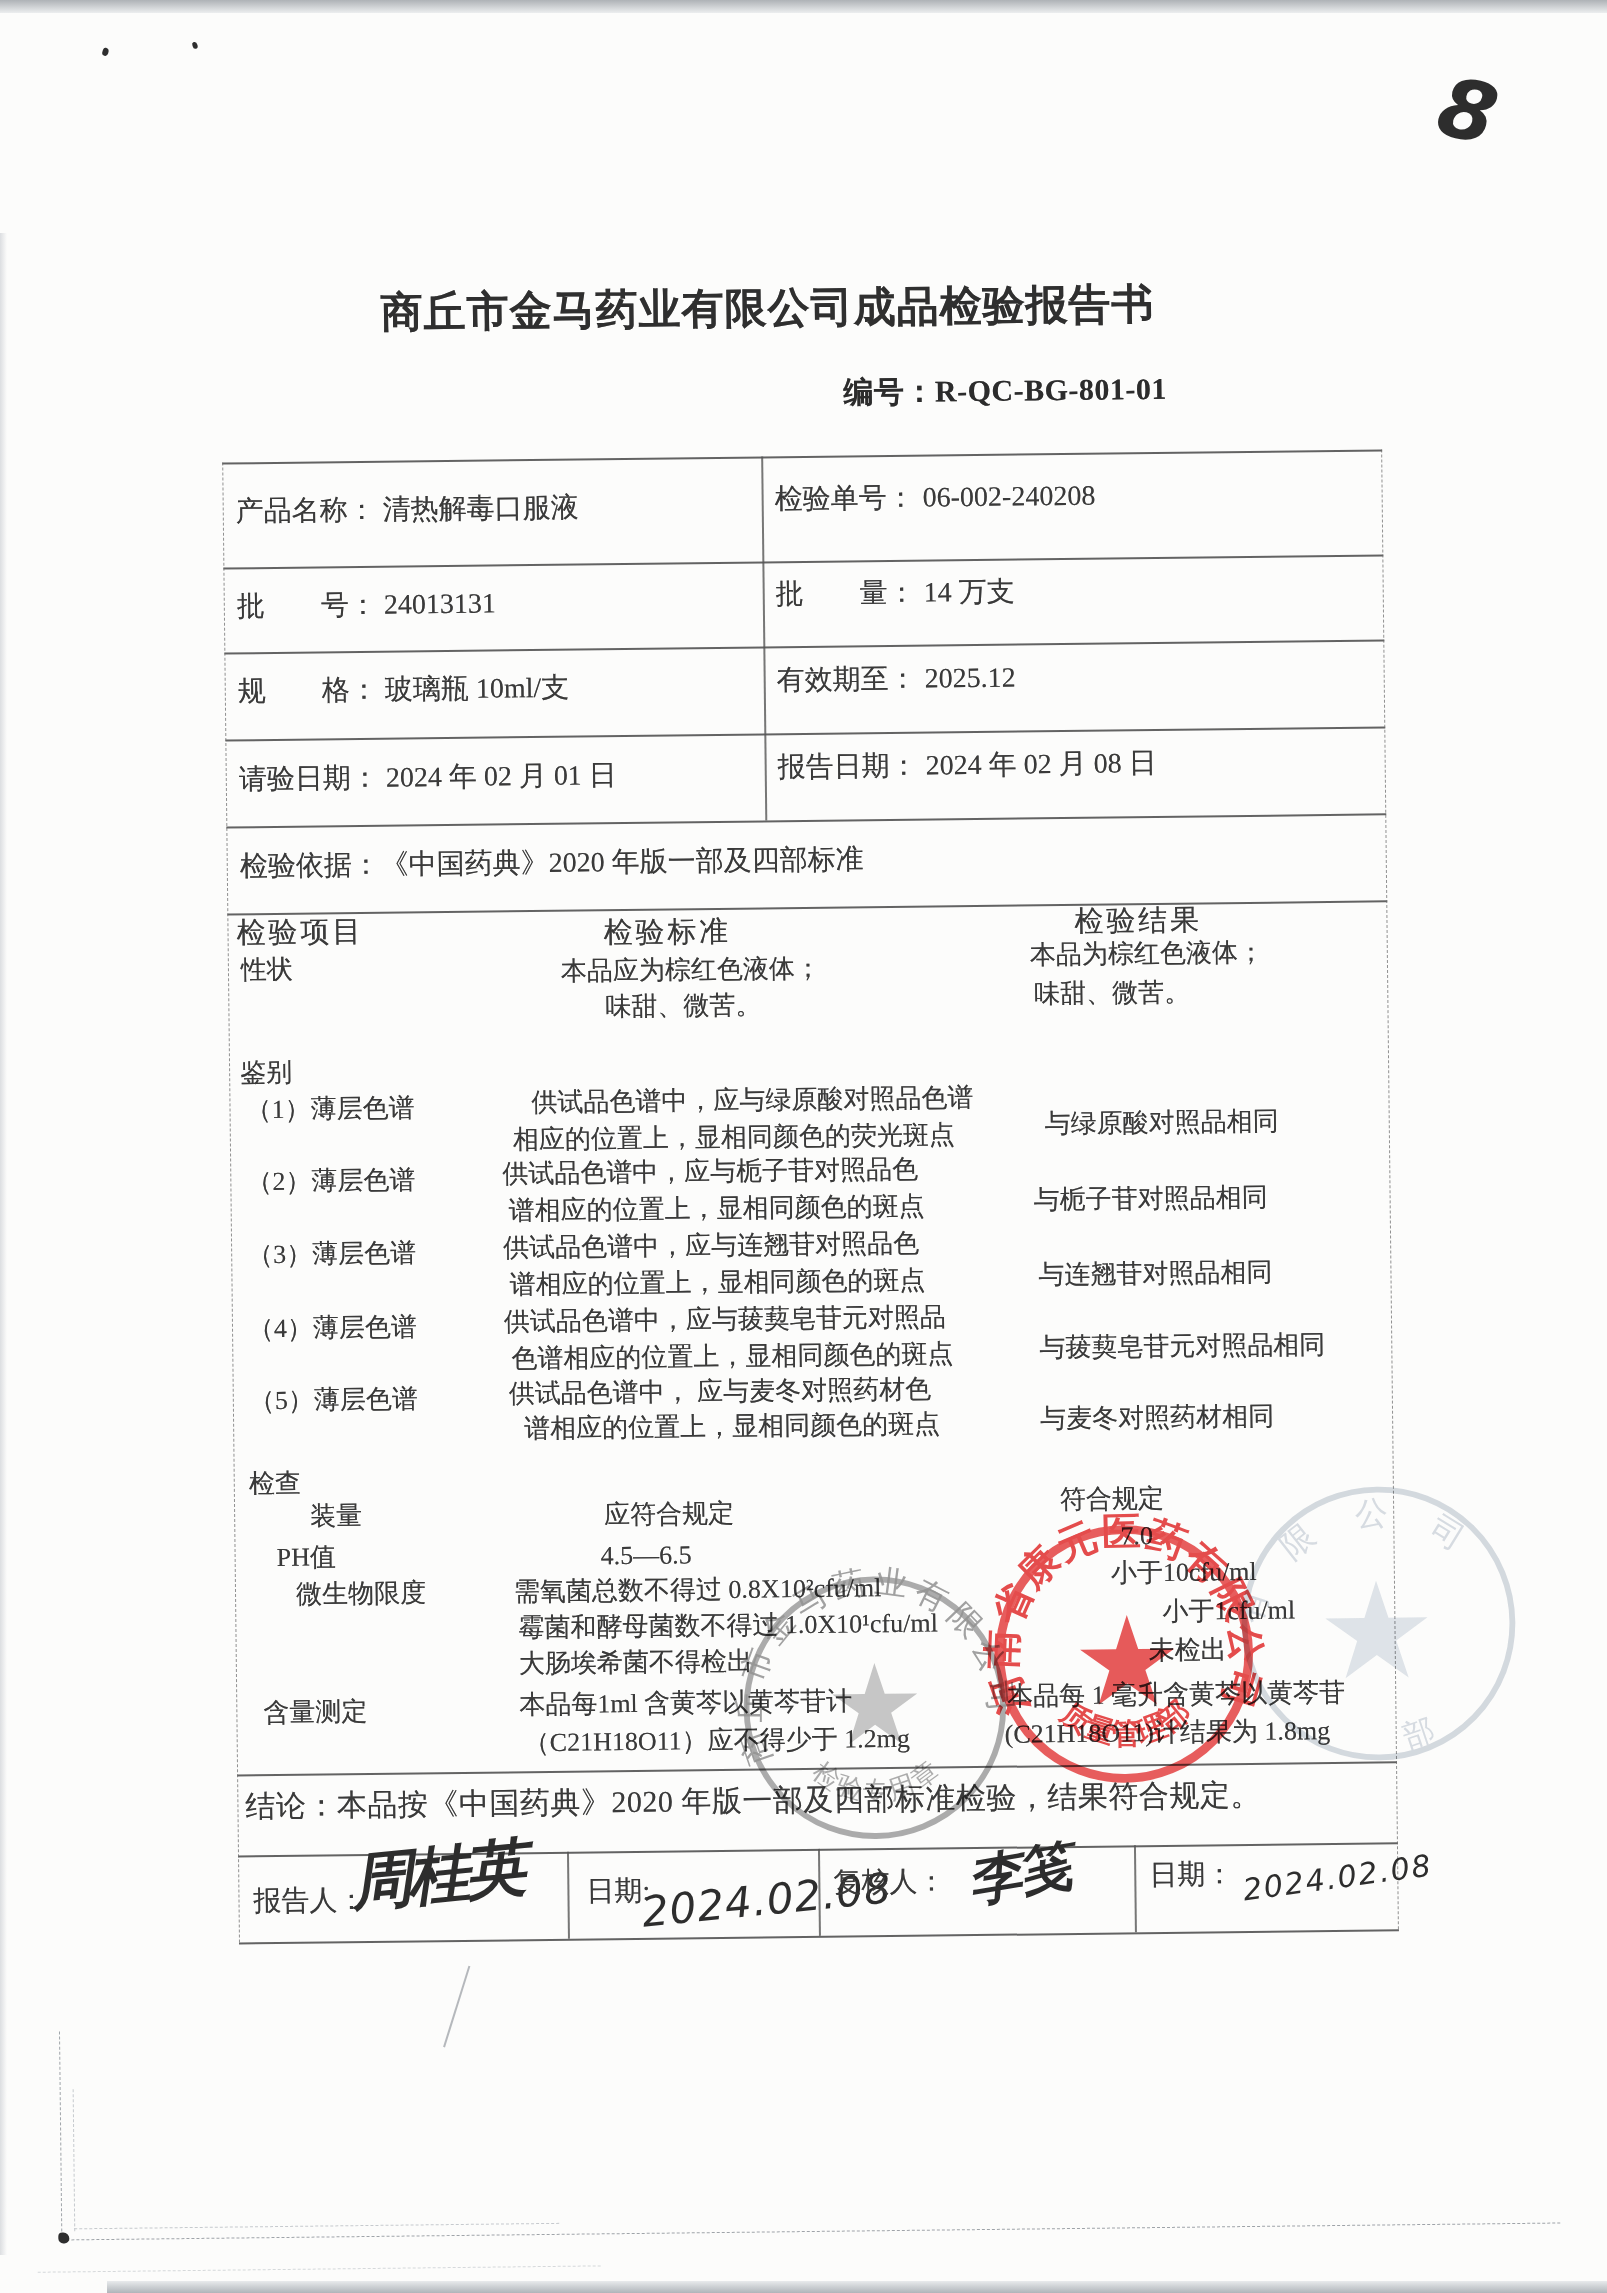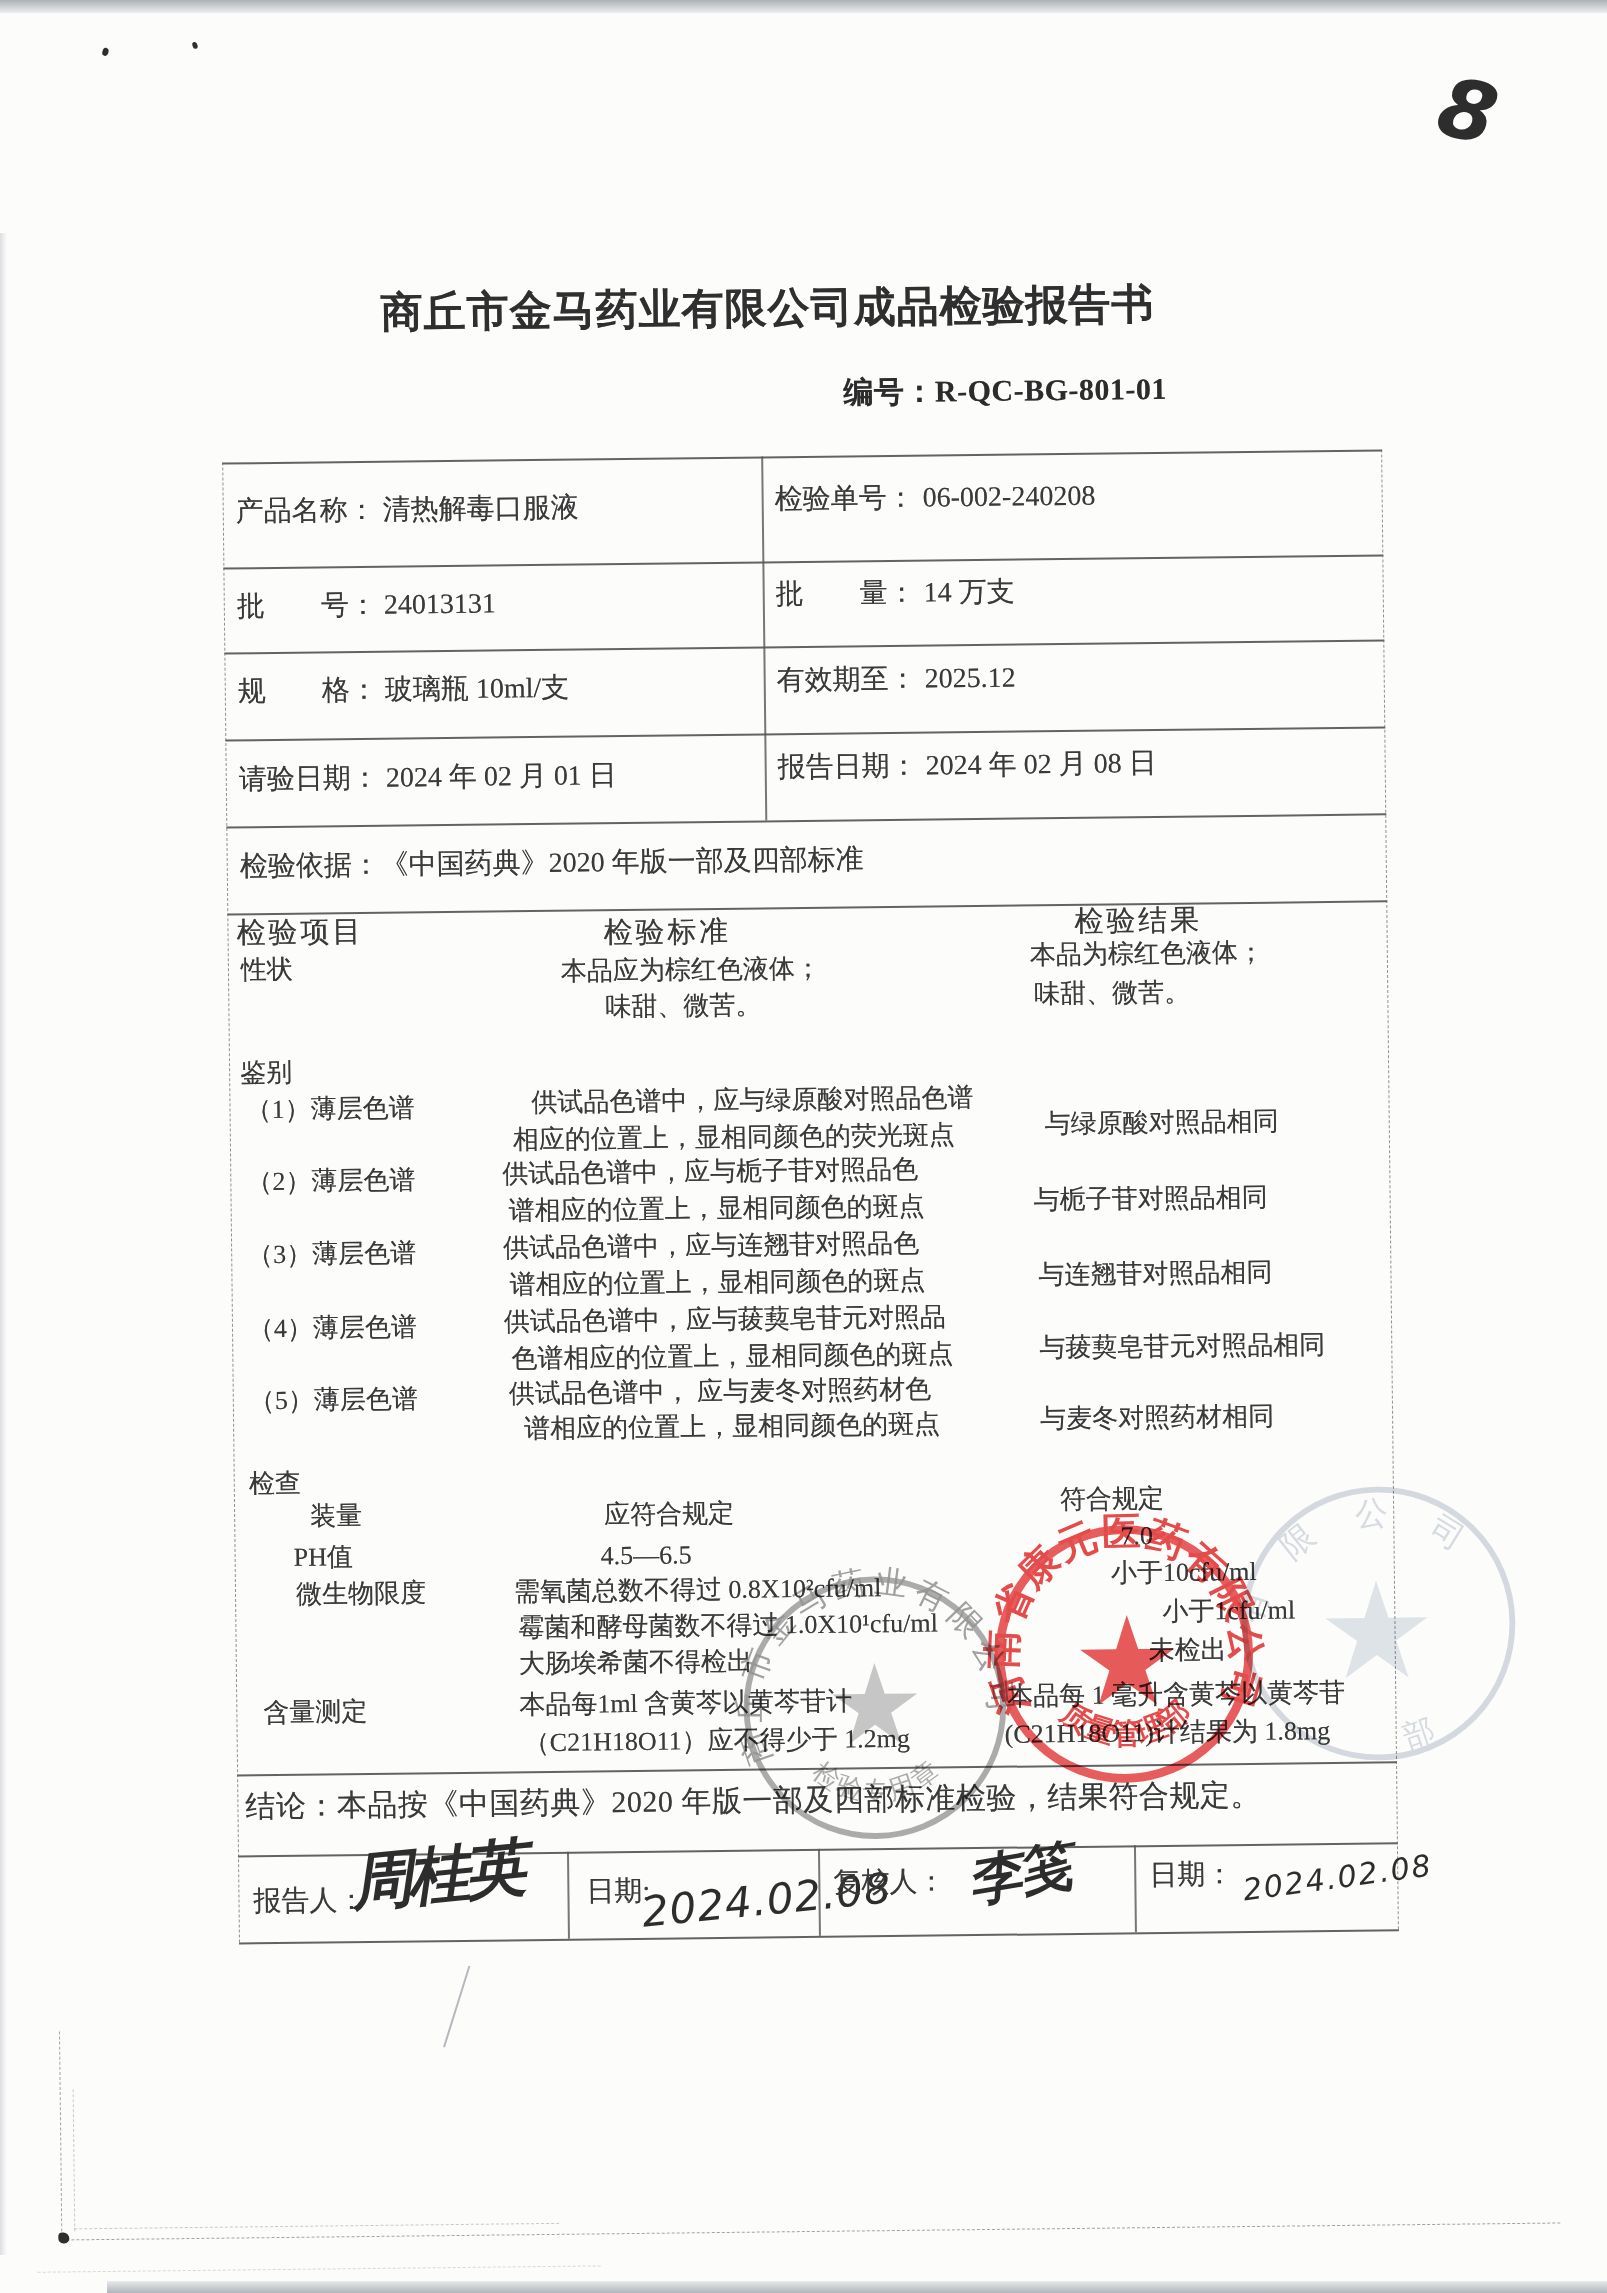--- a/index.html
+++ b/index.html
@@ -128,21 +128,21 @@
     <div class="t body27" style="left:506px;top:1378px;">供试品色谱中， 应与麦冬对照药材色</div>
     <div class="t body27" style="left:521px;top:1413px;">谱相应的位置上，显相同颜色的斑点</div>
     <div class="t body27" style="left:1037px;top:1409px;">与麦冬对照药材相同</div>
 
     <div class="t body27" style="left:245px;top:1465px;">检查</div>
 
     <div class="t body27" style="left:306px;top:1498px;">装量</div>
     <div class="t body27" style="left:600px;top:1500px;">应符合规定</div>
     <div class="t body27" style="left:1056px;top:1490px;">符合规定</div>
 
-    <div class="t body27" style="left:289px;top:1539px;">PH值</div>
+    <div class="t body27" style="left:272px;top:1539px;">PH值</div>
     <div class="t body27" style="left:596px;top:1541px;">4.5—6.5</div>
     <div class="t body27" style="left:1116px;top:1527px;">7.0</div>
 
     <div class="t body27" style="left:291px;top:1576px;">微生物限度</div>
     <div class="t body27" style="left:509px;top:1576px;">需氧菌总数不得过 0.8X10²cfu/ml</div>
     <div class="t body27" style="left:1106px;top:1564px;">小于10cfu/ml</div>
     <div class="t body27" style="left:513px;top:1612px;">霉菌和酵母菌数不得过 1.0X10¹cfu/ml</div>
     <div class="t body27" style="left:1157px;top:1603px;">小于1cfu/ml</div>
     <div class="t body27" style="left:513px;top:1648px;">大肠埃希菌不得检出</div>
     <div class="t body27" style="left:1143px;top:1642px;">未检出</div>

